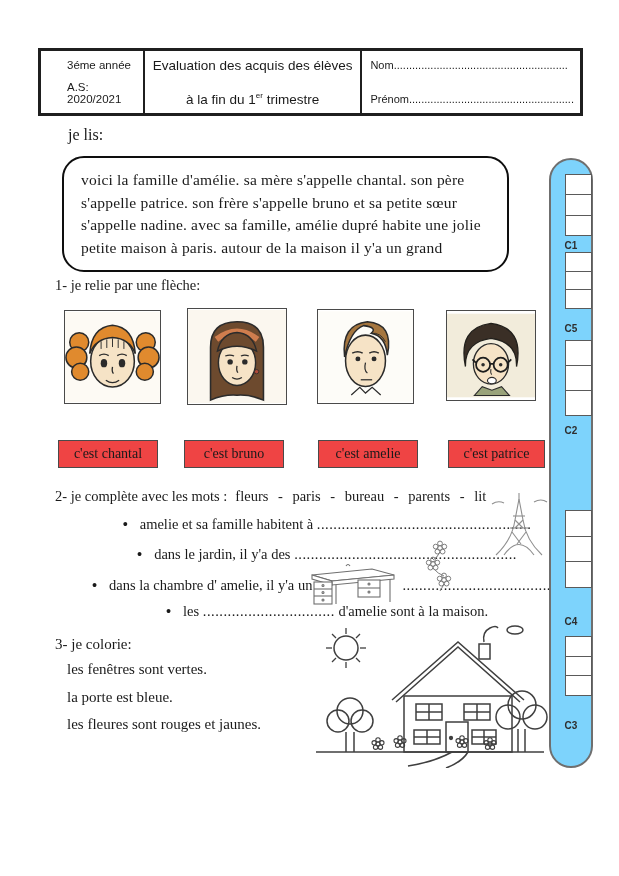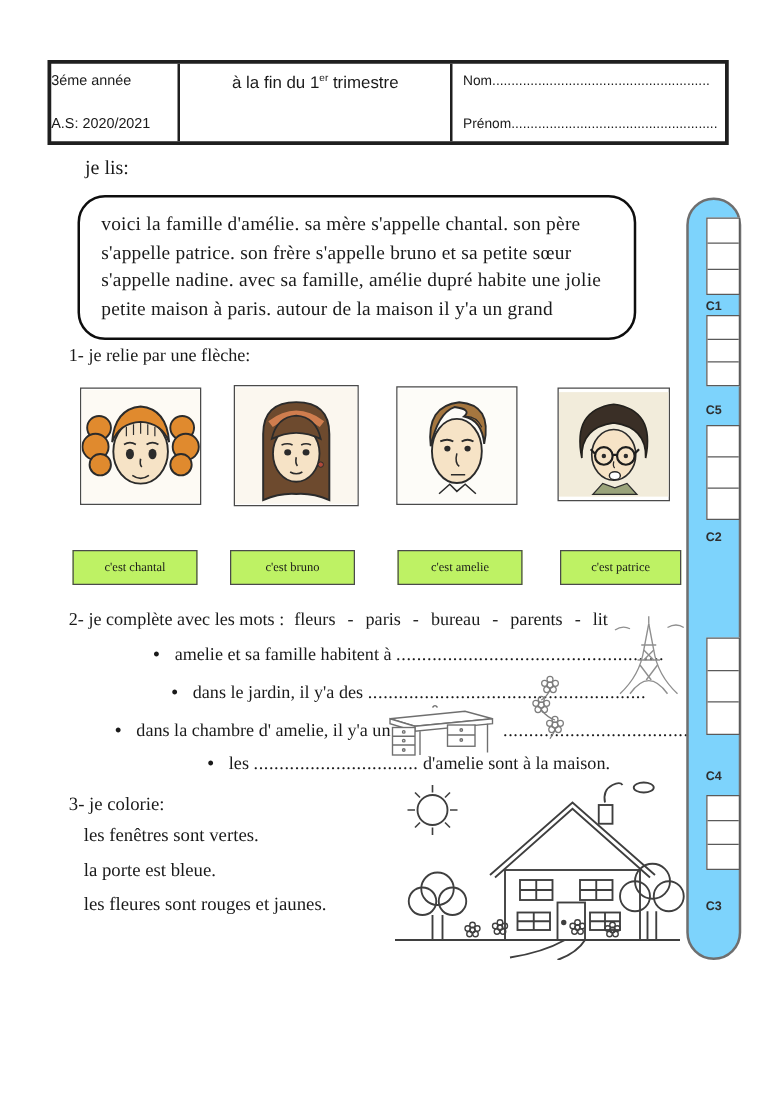--- a/index.html
+++ b/index.html
@@ -10,21 +10,21 @@
   }
   .abs { position:absolute; }
 
   
   .hdr {
     left:38px; top:48px; width:545px; height:68px;
     display:flex; border:3px solid #1f1f1f; background:#fff;
     font-family:"Liberation Sans","DejaVu Sans",sans-serif;
   }
   .hdr-cell { height:100%; display:flex; flex-direction:column; justify-content:space-between; }
-  .hdr-left  { width:107px; border-right:2px solid #1f1f1f; padding:8px 6px 8px 0; font-size:11.5px; }
+  .hdr-left  { width:107px; border-right:2px solid #1f1f1f; padding:8px 6px 8px 26px; font-size:11.5px; }
   .hdr-mid   { width:227px; border-right:2px solid #1f1f1f; padding:7px 4px; font-size:13.5px; text-align:center; }
   .hdr-right { flex:1; padding:8px 6px 8px 8px; font-size:11px; }
   .hdr-right .row { white-space:nowrap; overflow:hidden; }
   .hdr sup { font-size:8px; }
 
   
   .h-bold { font-weight:normal; }
   .jelis   { left:68px;  top:126px; font-size:16px; }
   .s1-head { left:55px;  top:277px; font-size:14.5px; }
   .s2-head { left:55px;  top:488px; font-size:14.5px; width:500px; white-space:nowrap; }
@@ -43,21 +43,21 @@
   .portrait { border:1.5px solid #4a4a4a; background:#fff; overflow:hidden; }
   .portrait svg { display:block; width:100%; height:100%; }
   .p1 { left:64px;  top:310px; width:97px;  height:94px; }
   .p2 { left:187px; top:308px; width:100px; height:97px; }
   .p3 { left:317px; top:309px; width:97px;  height:95px; }
   .p4 { left:446px; top:310px; width:90px;  height:91px; }
 
   
   .namebox {
     border:1.5px solid #4a4a4a; height:28px; display:flex;
-    align-items:center; justify-content:center; font-size:10px; background:#bef264;
+    align-items:center; justify-content:center; font-size:14px; background:#ef4444;
   }
   .n1 { left:58px;  top:440px; width:100px; }
   .n2 { left:184px; top:440px; width:100px; }
   .n3 { left:318px; top:440px; width:100px; }
   .n4 { left:448px; top:440px; width:97px; }
 
   
   .bullet { left:92px; width:470px; font-size:14.5px; white-space:nowrap; overflow:hidden;text-align:center; }
   .bullet .dot { font-weight:bold; margin-right:12px; }
   .bullet .dots { letter-spacing:.5px; }
@@ -99,20 +99,21 @@
 </style>
 </head>
 <body>
 
 <div class="abs hdr">
   <div class="hdr-cell hdr-left">
     <div>3éme année</div>
     <div>A.S: 2020/2021</div>
   </div>
   <div class="hdr-cell hdr-mid">
+    <div>Evaluation des acquis des élèves</div>
     <div><span>à la fin du 1</span><sup>er</sup><span> trimestre</span></div>
   </div>
   <div class="hdr-cell hdr-right">
     <div class="row"><span>Nom</span><span class="dots">.........................................................</span></div>
     <div class="row"><span>Prénom</span><span class="dots">......................................................</span></div>
   </div>
 </div>
 
 <div class="abs jelis h-bold">je lis:</div>
 <div class="abs readbox">

